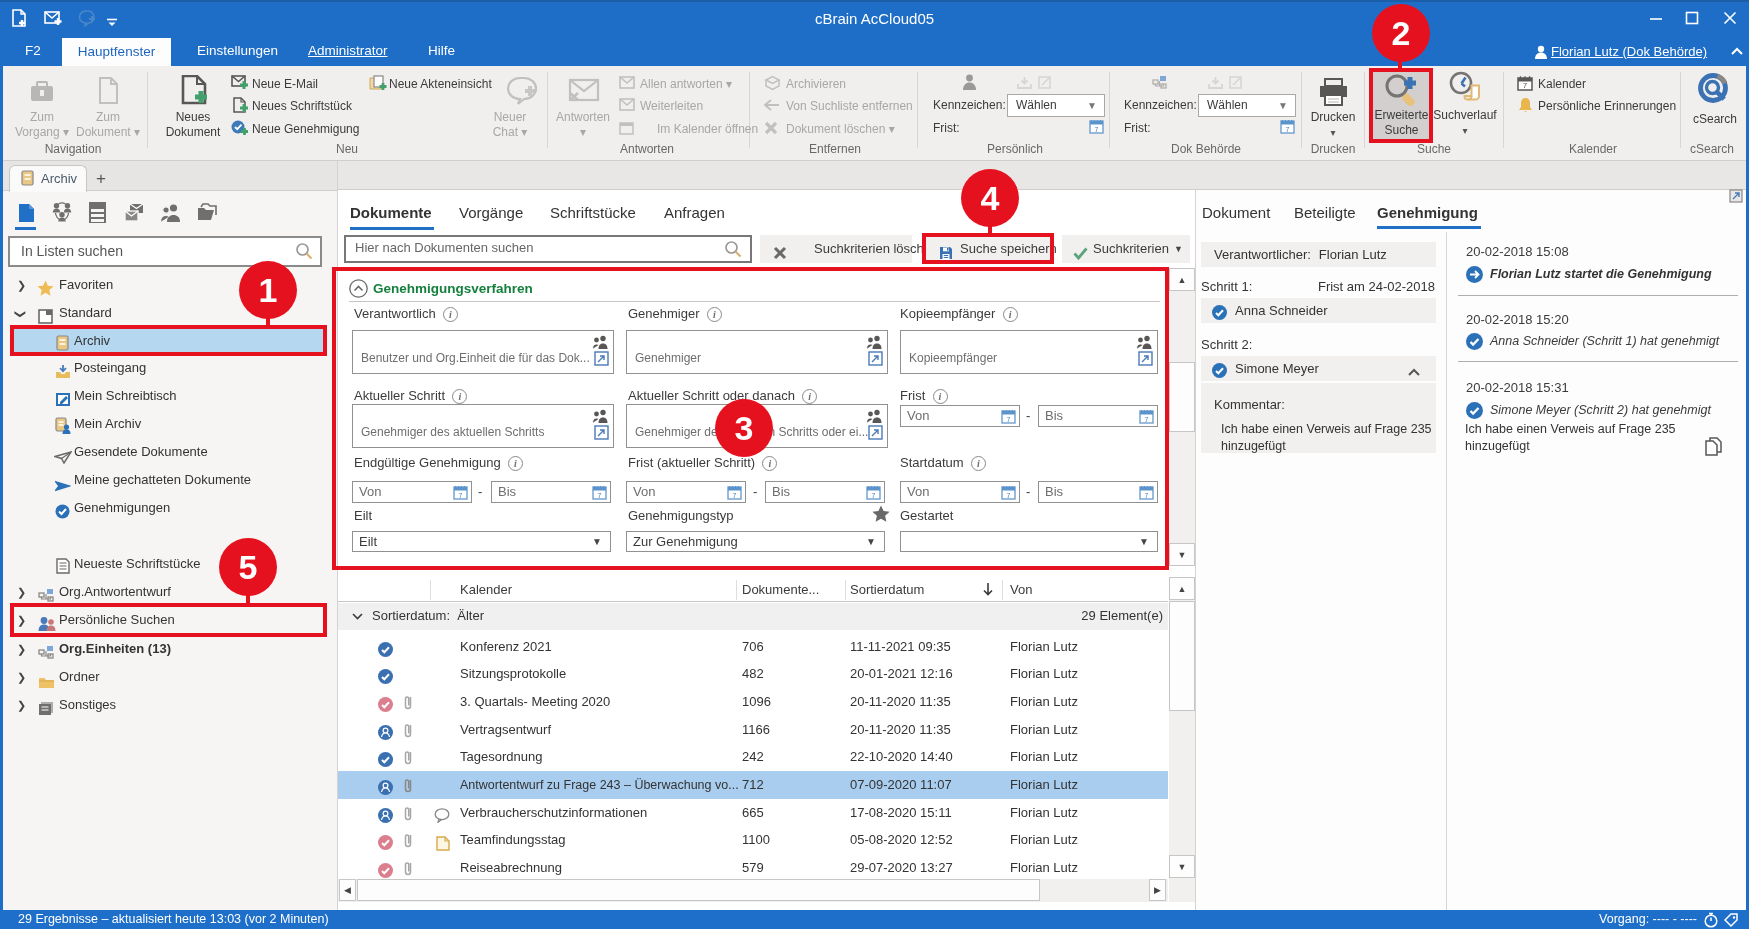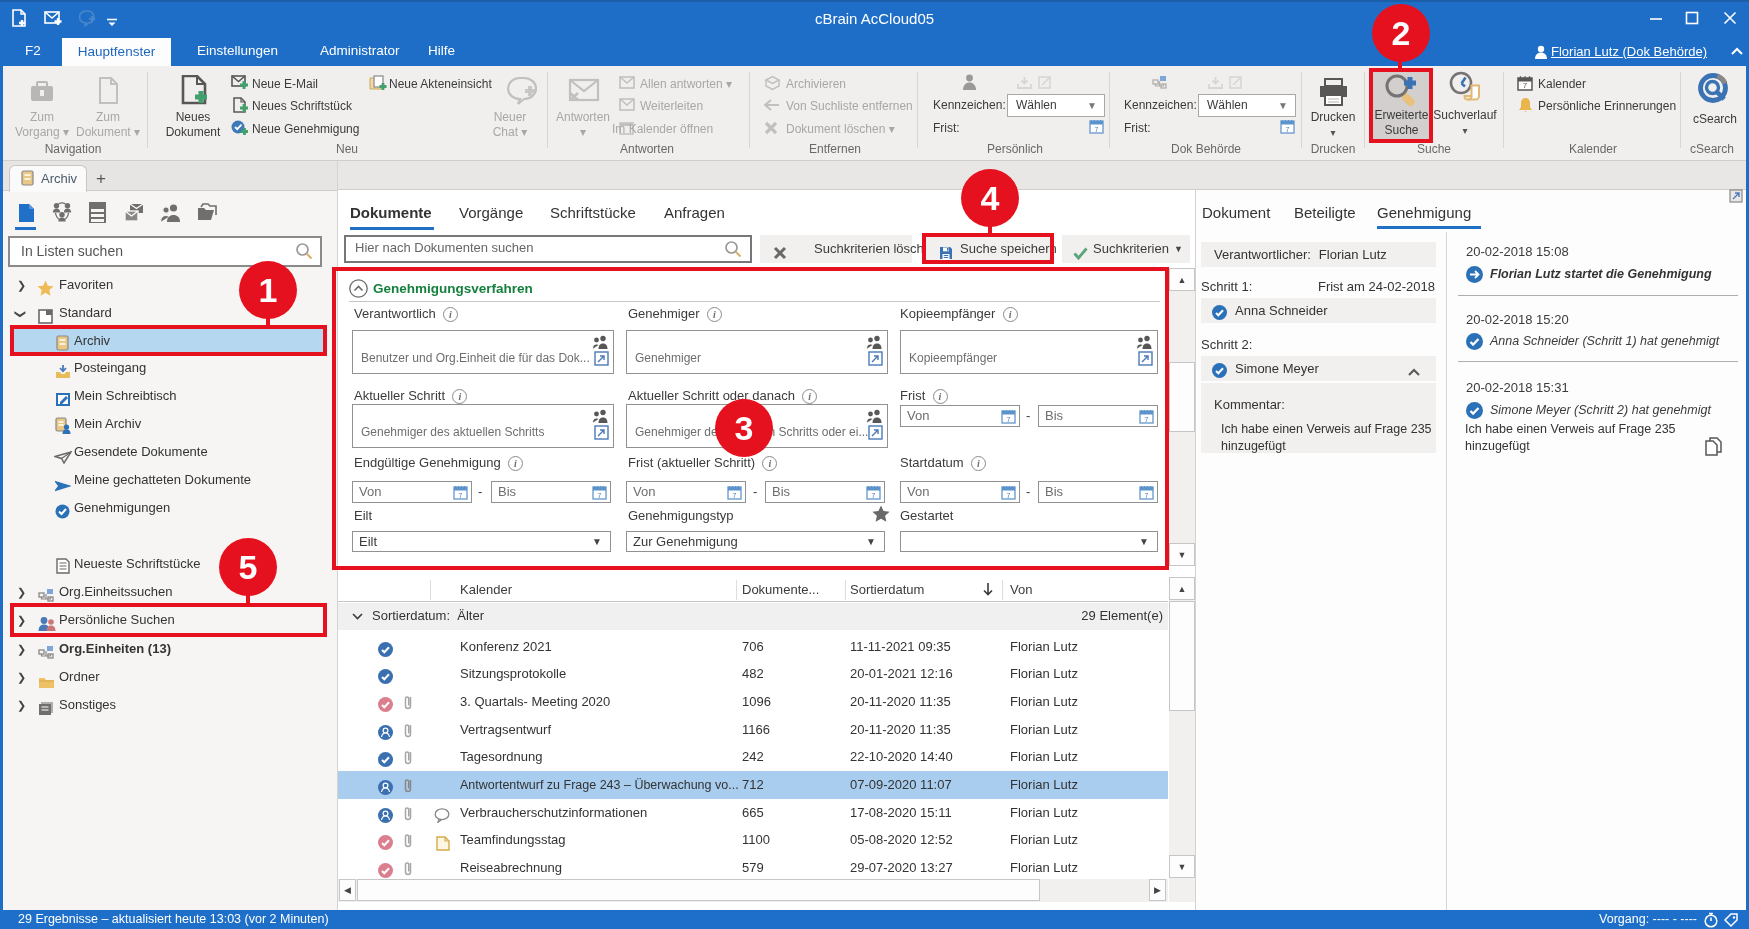--- a/index.html
+++ b/index.html
@@ -89,21 +89,21 @@
         </svg></div>
   <div class="winbtn abs" style="left:1720px;top:8px;"><svg width="20" height="20" viewBox="0 0 20 20">
           <path d="M4.5 4.5 l11 11 M15.5 4.5 l-11 11" stroke="#fff" stroke-width="1.6"></path>
         </svg></div>
 </div>
 
 <div id="menurow" class="abs">
   <div class="mtab abs" style="left:25px;">F2</div>
   <div class="activetab abs">Hauptfenster</div>
   <div class="mtab abs" style="left:197px;">Einstellungen</div>
-  <div class="mtab abs" style="left:320px;">Administrator</div>
+  <div class="mtab abs" style="left:308px;text-decoration:underline;">Administrator</div>
   <div class="mtab abs" style="left:428px;">Hilfe</div>
   <div class="abs" style="left:1534px;top:7px;"><svg width="14" height="15" viewBox="0 0 14 15">
           <circle cx="7" cy="4" r="3.2" fill="#fff"></circle>
           <path d="M1 14 c0-4.4 2.7-6.6 6-6.6 c3.3 0 6 2.2 6 6.6 z" fill="#fff"></path>
         </svg></div>
   <div class="mtab abs" style="left:1551px;font-size:13px;top:6px;text-decoration:underline;">Florian Lutz (Dok Behörde)</div>
   <div class="abs" style="left:1730px;top:8px;"><svg width="14" height="12" viewBox="0 0 14 12">
           <path d="M2 8 l5 -5 l5 5" fill="none" stroke="#fff" stroke-width="2"></path>
         </svg></div>
 </div>
@@ -182,21 +182,21 @@
   <div class="rsmall abs dis" style="left:640px;top:11px;">Allen antworten ▾</div>
   <div class="abs" style="left:619px;top:32px;"><svg width="16" height="13" viewBox="0 0 16 13">
           <rect x="1" y="1" width="14" height="11" fill="none" stroke="#c2c0be" stroke-width="1.6"></rect>
           <path d="M1 1 l7 6 l7 -6" fill="none" stroke="#c2c0be" stroke-width="1.6"></path>
         </svg></div>
   <div class="rsmall abs dis" style="left:640px;top:33px;">Weiterleiten</div>
   <div class="abs" style="left:619px;top:54px;"><svg width="15" height="15" viewBox="0 0 15 15">
           <rect x="1" y="3" width="13" height="11" fill="none" stroke="#c2c0be" stroke-width="1.5"></rect>
           <rect x="1" y="3" width="13" height="3" fill="#c2c0be"></rect>
         </svg></div>
-  <div class="rsmall abs dis" style="left:612px;top:56px;">Im Kalender öffnen</div>
+  <div class="rsmall abs dis" style="left:657px;top:56px;">Im Kalender öffnen</div>
   <div class="rlabel abs" style="left:607px;width:80px;">Antworten</div>
 
   <div class="abs" style="left:764px;top:9px;"><svg width="17" height="16" viewBox="0 0 17 16">
           <path d="M2 5 l6.5 -3.5 L15 5 l-6.5 3.5 z" fill="none" stroke="#c2c0be" stroke-width="1.5"></path>
           <path d="M2 5 v6 l6.5 3.5 L15 11 V5" fill="none" stroke="#c2c0be" stroke-width="1.5"></path>
         </svg></div>
   <div class="rsmall abs dis" style="left:786px;top:11px;">Archivieren</div>
   <div class="abs" style="left:764px;top:33px;"><svg width="16" height="12" viewBox="0 0 16 12">
           <path d="M7 1 L1 6 l6 5 M1 6 h14" fill="none" stroke="#c2c0be" stroke-width="2"></path>
         </svg></div>
@@ -432,21 +432,21 @@
       <span class="abs" style="left:74px;">Neueste Schriftstücke</span>
     </div>
 <div class="treerow abs" style="left:0;top:578px;width:337px;">
       <span class="abs tarrow" style="left:17px;">❯</span>
       <span class="abs" style="left:38px;top:7px;"><svg width="17" height="15" viewBox="0 0 17 15">
           <rect x="9" y="1" width="6" height="5" fill="#7da7d8"></rect>
           <rect x="1" y="5" width="5" height="4" fill="none" stroke="#8a8886" stroke-width="1.3"></rect>
           <rect x="10" y="9" width="5" height="4" fill="none" stroke="#8a8886" stroke-width="1.3"></rect>
           <path d="M3.5 9 v2 h9 v-2 M8 6 v5" fill="none" stroke="#8a8886" stroke-width="1.2"></path>
         </svg></span>
-      <span class="abs" style="left:59px;">Org.Einheitssuchen</span>
+      <span class="abs" style="left:59px;">Org.Antwortentwurf</span>
     </div>
 <div class="treerow abs" style="left:0;top:606px;width:337px;">
       <span class="abs tarrow" style="left:17px;">❯</span>
       <span class="abs" style="left:38px;top:7px;"><svg width="18" height="15" viewBox="0 0 18 15">
           <circle cx="6" cy="4.5" r="3.4" fill="#4a7ab8"></circle>
           <path d="M0.5 15 c0 -4.5 2.5 -6.5 5.5 -6.5 c3 0 5.5 2 5.5 6.5 z" fill="#4a7ab8"></path>
           <circle cx="13" cy="6" r="2.8" fill="#c87878"></circle>
           <path d="M8.5 15 c0 -3.8 2 -5.5 4.5 -5.5 c2.5 0 4.5 1.7 4.5 5.5 z" fill="#c87878"></path>
         </svg></span>
       <span class="abs" style="left:59px;">Persönliche Suchen</span>
@@ -817,21 +817,21 @@
 <div class="abs" style="left:1169px;top:577px;width:26px;height:23px;background:#fdfdfd;border:1px solid #c8c6c4;text-align:center;font-size:9px;color:#444;line-height:22px;">▲</div>
 <div class="abs" style="left:1169px;top:855px;width:26px;height:23px;background:#fdfdfd;border:1px solid #c8c6c4;text-align:center;font-size:9px;color:#444;line-height:22px;">▼</div>
 <div class="abs" style="left:1169px;top:601px;width:26px;height:110px;background:#fdfdfd;border:1px solid #c8c6c4;"></div>
 </div>
 
 <div id="rightpanel" class="abs"></div>
 <div class="abs" style="left:337px;top:161px;width:1412px;height:29px;background:#e9e7e5;border-bottom:1px solid #d0cecc;"></div>
 <div class="abs" style="left:1446px;top:232px;width:1px;height:678px;background:#d8d6d4;"></div>
 <div class="mtab2 abs" style="left:1202px;top:204px;">Dokument</div>
 <div class="mtab2 abs" style="left:1294px;top:204px;">Beteiligte</div>
-<div class="mtab2 abs" style="left:1377px;top:204px;font-weight:normal;">Genehmigung</div>
+<div class="mtab2 abs" style="left:1377px;top:204px;font-weight:bold;">Genehmigung</div>
 <div class="abs" style="left:1377px;top:226px;width:104px;height:3px;background:#2170c8;"></div>
 <div class="abs" style="left:1729px;top:189px;"><svg width="14" height="14" viewBox="0 0 14 14">
         <rect x="1" y="1" width="12" height="12" fill="#e9e7e5" stroke="#8a8886" stroke-width="1.2"></rect>
         <path d="M4 10 L10 4 M10 8 V4 h-4" fill="none" stroke="#4a7ab8" stroke-width="1.4"></path>
       </svg></div>
 
 <div class="gbox abs" style="left:1201px;top:242px;width:235px;height:25px;line-height:25px;"><span style="margin-left:13px;">Verantwortlicher:</span><span style="margin-left:8px;">Florian Lutz</span></div>
 <div class="abs" style="left:1201px;top:279px;font-size:13px;color:#333;">Schritt 1:</div>
 <div class="abs" style="left:1300px;top:279px;width:135px;font-size:13px;color:#333;text-align:right;">Frist am 24-02-2018</div>
 <div class="gbox abs" style="left:1201px;top:298px;width:235px;height:25px;line-height:25px;"><span class="abs" style="left:11px;top:5px;"><svg width="15" height="15" viewBox="0 0 15 15">

